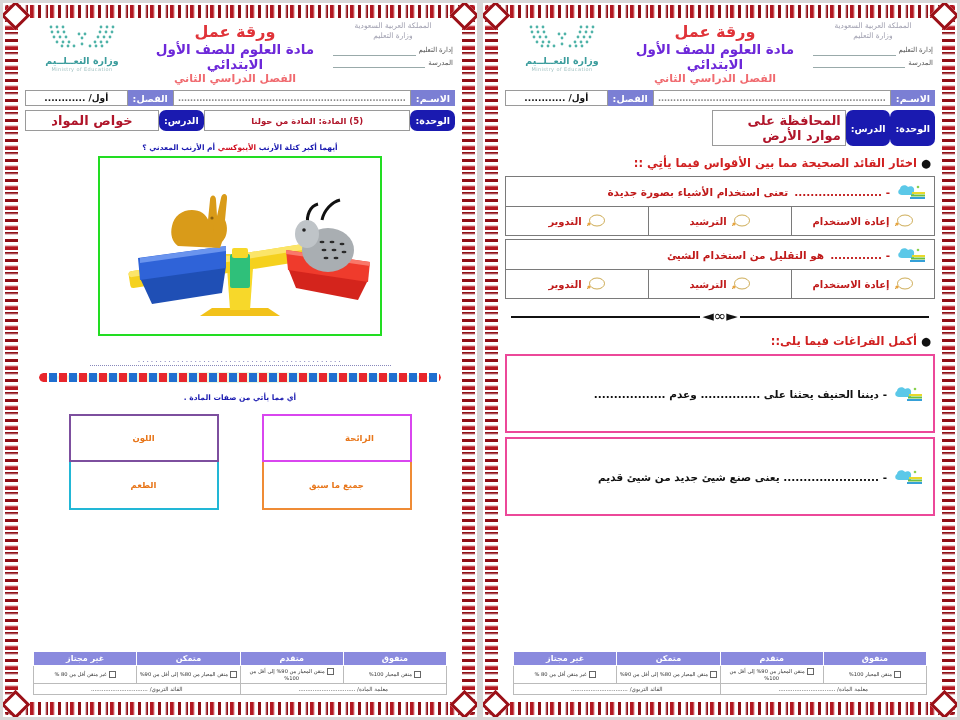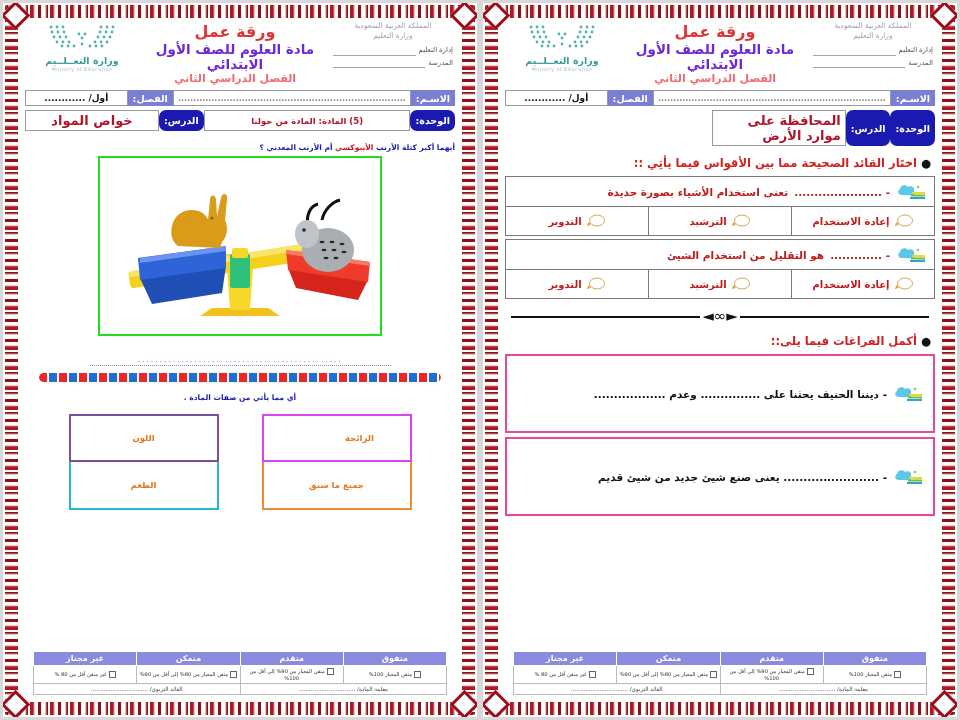--- a/index.html
+++ b/index.html
@@ -140,21 +140,21 @@
   .divider .swirl{font-size:15px;color:#111;padding:0 2px;line-height:1;}
 
   .fill-card{border:2px solid #ec4899;margin:0 0 4px 0;padding:29px 10px;background:#fff;}
   .fill-line{display:flex;align-items:center;gap:6px;font-size:10.5px;color:#111;font-weight:bold;justify-content:flex-start;}
 
   
   .ic-leaf{width:30px;height:17px;flex:0 0 auto;}
   .ic-balloon{width:20px;height:14px;flex:0 0 auto;}
 
   
-  .qtext{text-align:right;font-size:7.5px;color:#1a1ab0;font-weight:bold;margin:12px 0 4px 0;}
+  .qtext{text-align:center;font-size:7.5px;color:#1a1ab0;font-weight:bold;margin:12px 0 4px 0;}
   .qtext .hl{color:#d01020;}
   .photo-frame{
     width:280px;height:176px;margin:0 auto;border:2px solid #22dd22;background:#fff;
     display:flex;align-items:center;justify-content:center;overflow:hidden;
   }
   .answer-dots{
     text-align:center;color:#8888bb;font-size:9px;letter-spacing:1.5px;
     margin:18px auto 6px auto;width:70%;border-bottom:1px dotted #8888bb;height:11px;
   }
   .dot-divider{

